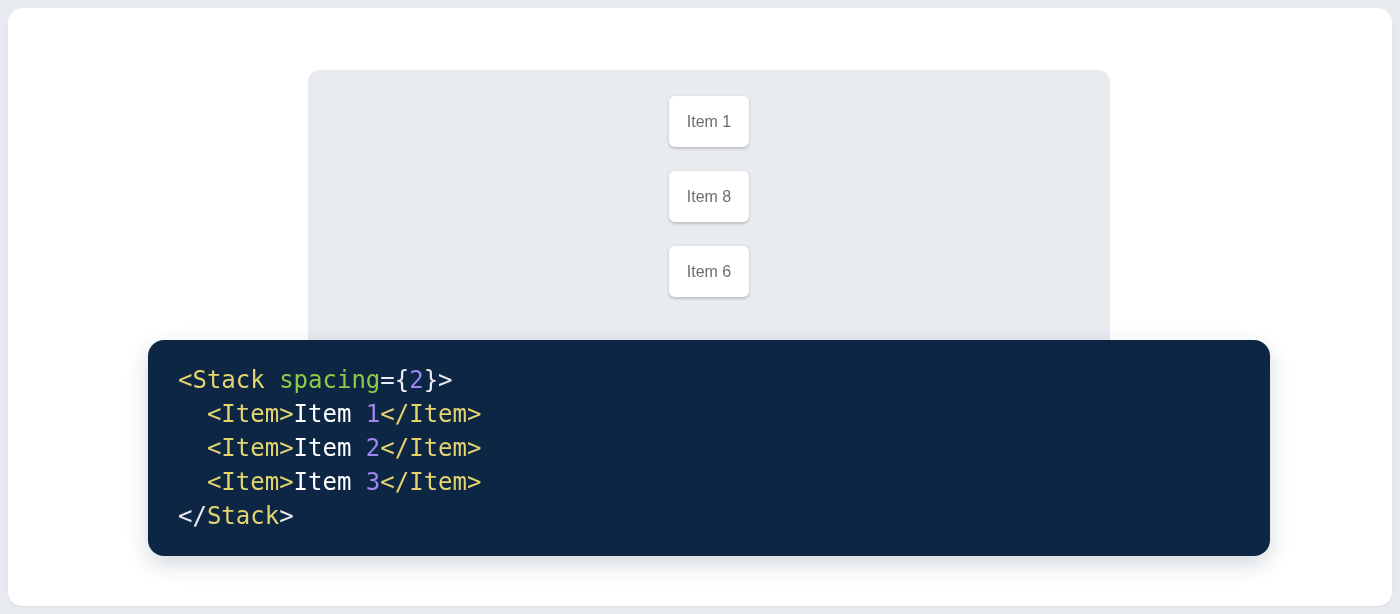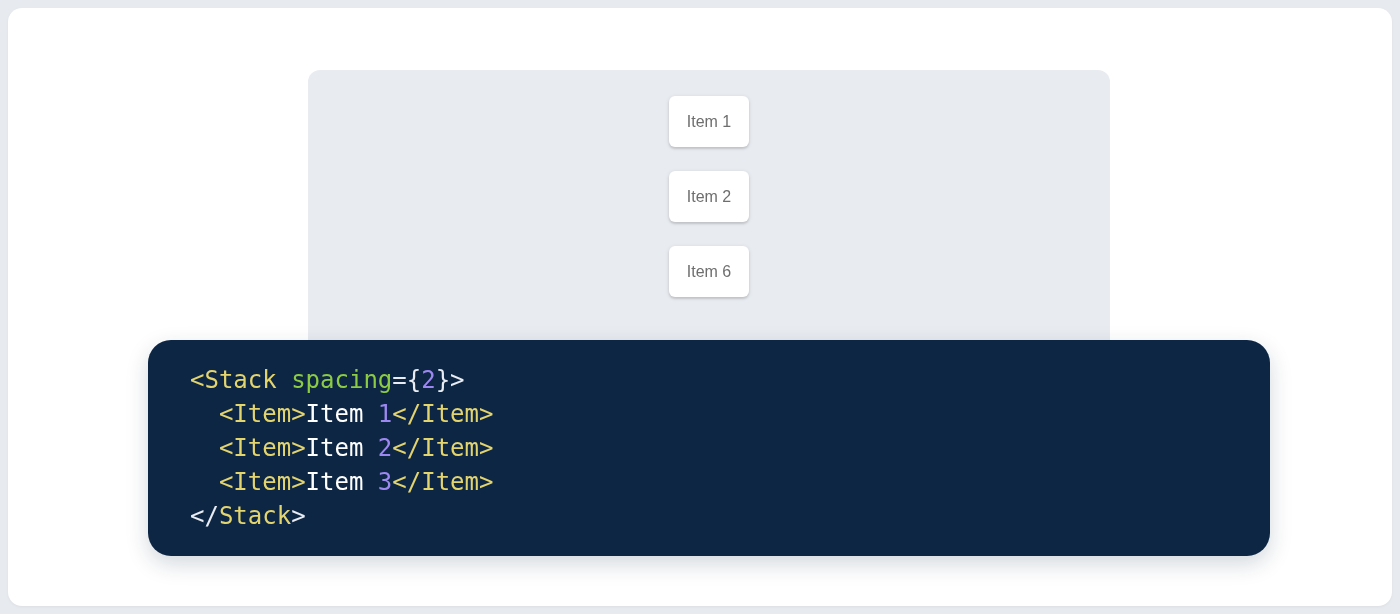--- a/index.html
+++ b/index.html
@@ -50,25 +50,25 @@
     font-size: 16px;
     color: #6e6e6e;
   }
   .code-block {
     position: absolute;
     left: 140px;
     top: 332px;
     width: 1122px;
     height: 216px;
     background: #0d2644;
-    border-radius: 23px;
+    border-radius: 16px;
     z-index: 2;
     box-shadow: 0 8px 22px rgba(13,38,68,0.18);
     box-sizing: border-box;
-    padding: 23px 42px;
+    padding: 23px 30px;
     overflow: hidden;
   }
   .code-block pre {
     margin: 0;
     font-family: "DejaVu Sans Mono", monospace;
     font-size: 24px;
     line-height: 34px;
   }
   .code-line {
     white-space: pre;
@@ -77,21 +77,21 @@
 </head>
 <body>
 
 <div class="screen" style="background: rgb(231, 234, 238);">
   <div class="app-card" style="background: rgb(255, 255, 255);">
 
     <div class="preview-panel" style="background: rgb(232, 235, 240);">
       <div class="stack">
 
       <div class="stack-item" style="background: rgb(255, 255, 255); color: rgb(110, 110, 110);">Item 1</div>
-          <div class="stack-item" style="background: rgb(255, 255, 255); color: rgb(110, 110, 110);">Item 2</div>
+          <div class="stack-item" style="background: rgb(255, 255, 255); color: rgb(110, 110, 110);">Item 8</div>
           <div class="stack-item" style="background: rgb(255, 255, 255); color: rgb(110, 110, 110);">Item 6</div>
         </div>
     </div>
 
     <div class="code-block" style="background: rgb(13, 38, 68);">
       <pre><div class="code-line"><span style="color: rgb(227, 212, 110);">&lt;Stack</span><span style="color: rgb(255, 255, 255);"> </span><span style="color: rgb(140, 203, 67);">spacing</span><span style="color: rgb(233, 237, 243);">={</span><span style="color: rgb(157, 135, 240);">2</span><span style="color: rgb(233, 237, 243);">}&gt;</span></div><div class="code-line"><span style="color: rgb(255, 255, 255);">  </span><span style="color: rgb(227, 212, 110);">&lt;Item&gt;</span><span style="color: rgb(255, 255, 255);">Item </span><span style="color: rgb(157, 135, 240);">1</span><span style="color: rgb(227, 212, 110);">&lt;/Item&gt;</span></div><div class="code-line"><span style="color: rgb(255, 255, 255);">  </span><span style="color: rgb(227, 212, 110);">&lt;Item&gt;</span><span style="color: rgb(255, 255, 255);">Item </span><span style="color: rgb(157, 135, 240);">2</span><span style="color: rgb(227, 212, 110);">&lt;/Item&gt;</span></div><div class="code-line"><span style="color: rgb(255, 255, 255);">  </span><span style="color: rgb(227, 212, 110);">&lt;Item&gt;</span><span style="color: rgb(255, 255, 255);">Item </span><span style="color: rgb(157, 135, 240);">3</span><span style="color: rgb(227, 212, 110);">&lt;/Item&gt;</span></div><div class="code-line"><span style="color: rgb(233, 237, 243);">&lt;/</span><span style="color: rgb(227, 212, 110);">Stack</span><span style="color: rgb(233, 237, 243);">&gt;</span></div></pre>
     </div>
 
   </div>
 </div>

